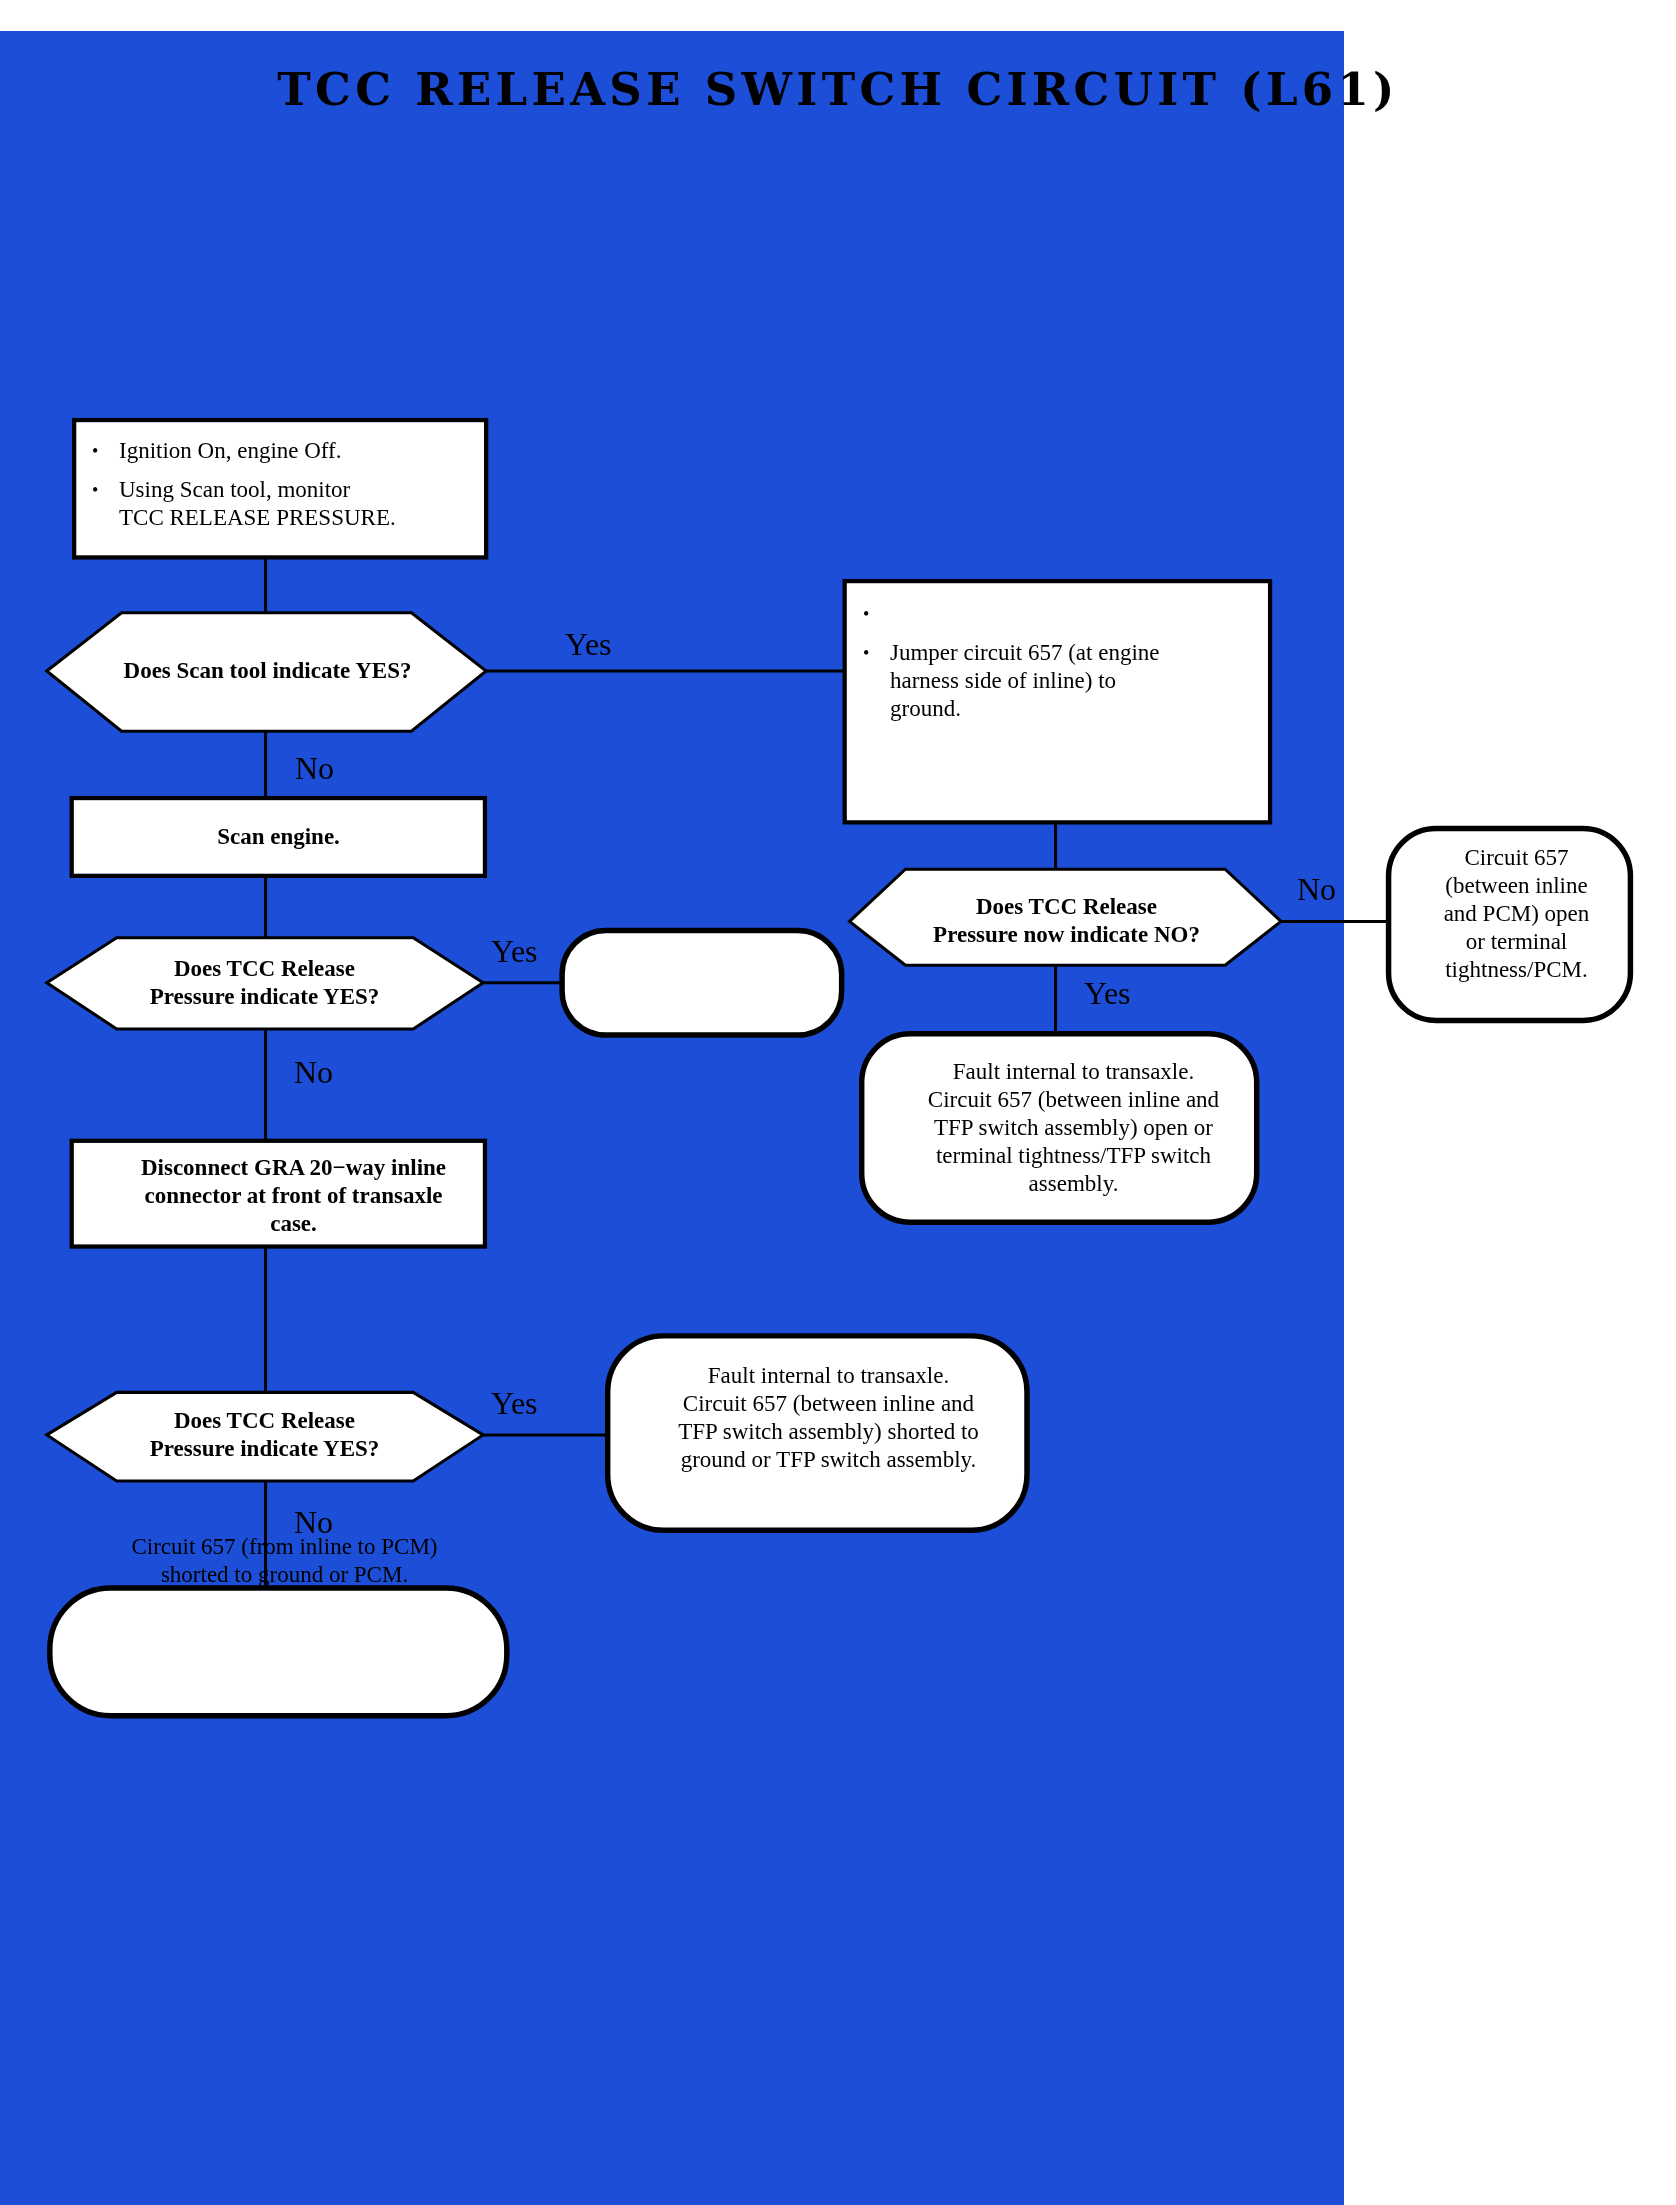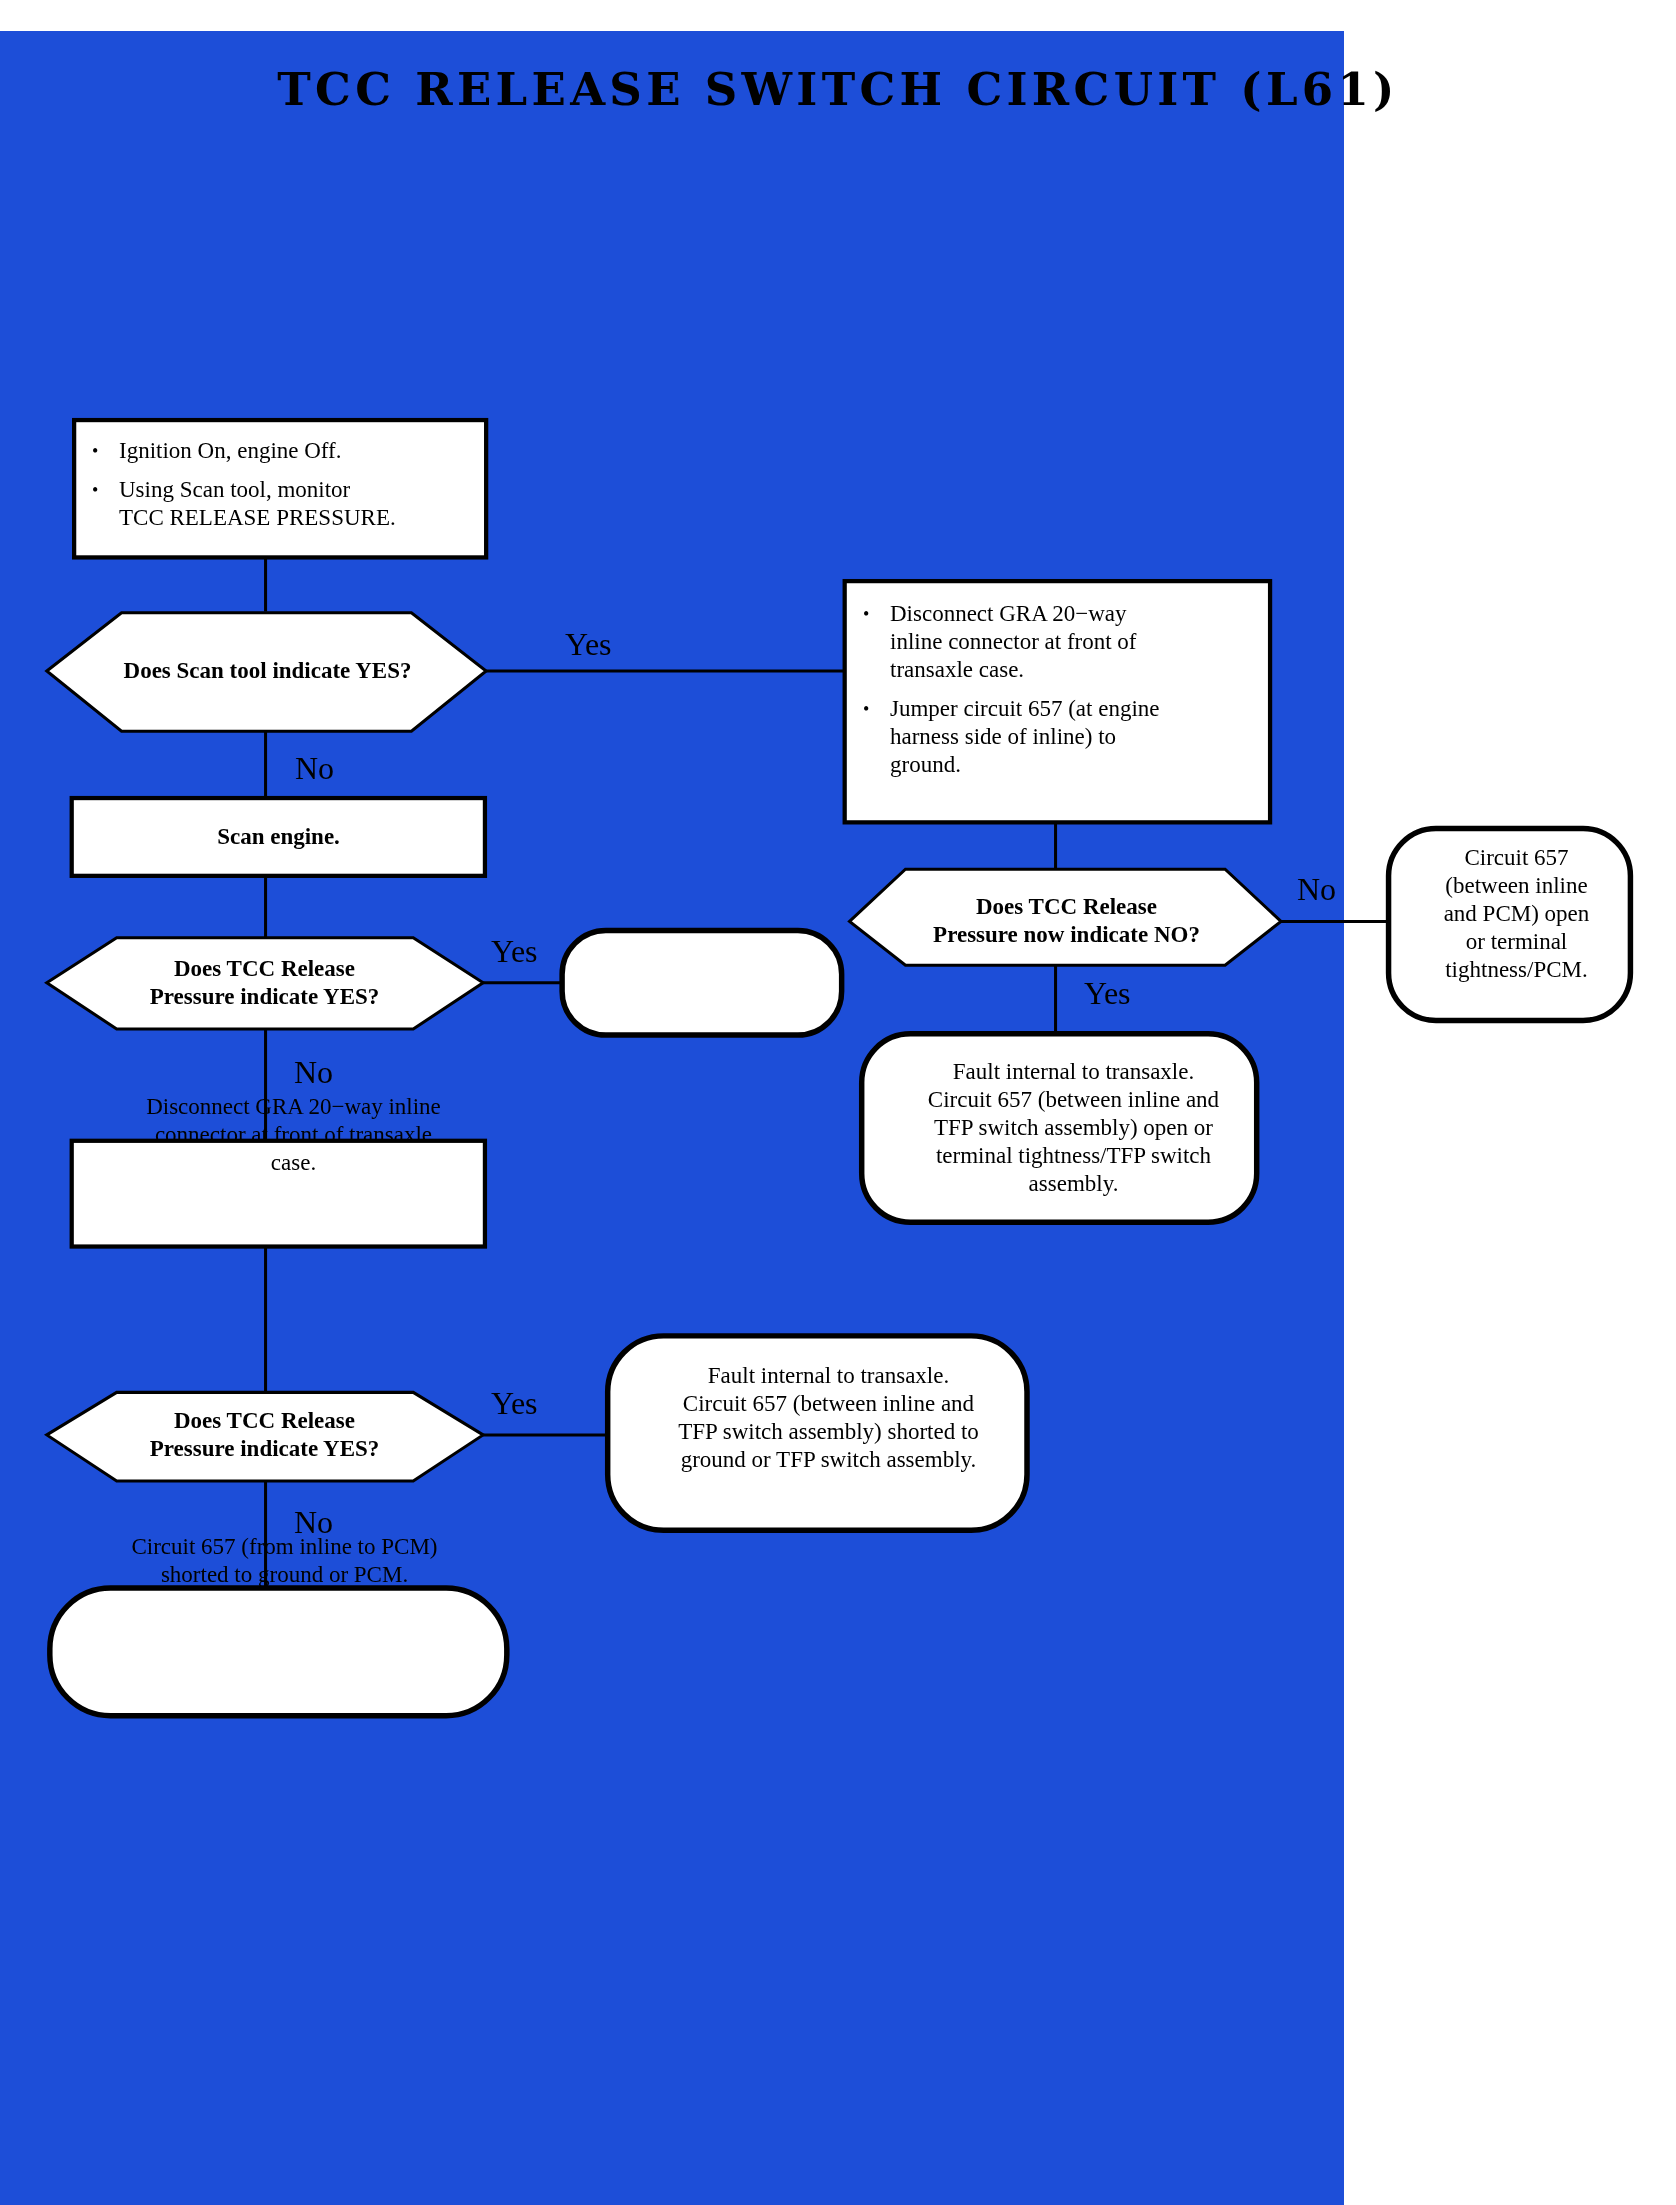--- a/index.html
+++ b/index.html
@@ -172,23 +172,20 @@
       <span class="bullet-text">Using Scan tool, monitor
 TCC RELEASE PRESSURE.</span>
     </div>
   </div>
 
   <div class="node-text centered" style="left:73px; top:626px; width:389px;">Does Scan tool indicate YES?</div>
 
   <div class="bullet-list" style="left:863px; top:569px; width:401px;">
     <div class="bullet-row">
       <span class="bullet-dot">•</span>
-      <span class="bullet-text">Disconnect GRA 20−way
-inline connector at front of
-transaxle case.</span>
     </div>
     <div class="bullet-row">
       <span class="bullet-dot">•</span>
       <span class="bullet-text">Jumper circuit 657 (at engine
 harness side of inline) to
 ground.</span>
     </div>
   </div>
 
   <div class="node-text centered" style="left:72px; top:792px; width:413px;">Scan engine.</div>
@@ -205,21 +202,21 @@
   <div class="node-text centered" style="left:73px; top:924px; width:383px;">Does TCC Release
 Pressure indicate YES?</div>
 
 
   <div class="node-text" style="left:894px; top:1027px; width:359px;">Fault internal to transaxle.
 Circuit 657 (between inline and
 TFP switch assembly) open or
 terminal tightness/TFP switch
 assembly.</div>
 
-  <div class="node-text" style="left:108px; top:1062px; width:371px;">Disconnect GRA 20−way inline
+  <div class="node-text" style="left:108px; top:1123px; width:371px;font-weight:bold;">Disconnect GRA 20−way inline
 connector at front of transaxle
 case.</div>
 
   <div class="node-text centered" style="left:73px; top:1376px; width:383px;">Does TCC Release
 Pressure indicate YES?</div>
 
   <div class="node-text" style="left:646px; top:1331px; width:365px;">Fault internal to transaxle.
 Circuit 657 (between inline and
 TFP switch assembly) shorted to
 ground or TFP switch assembly.</div>

